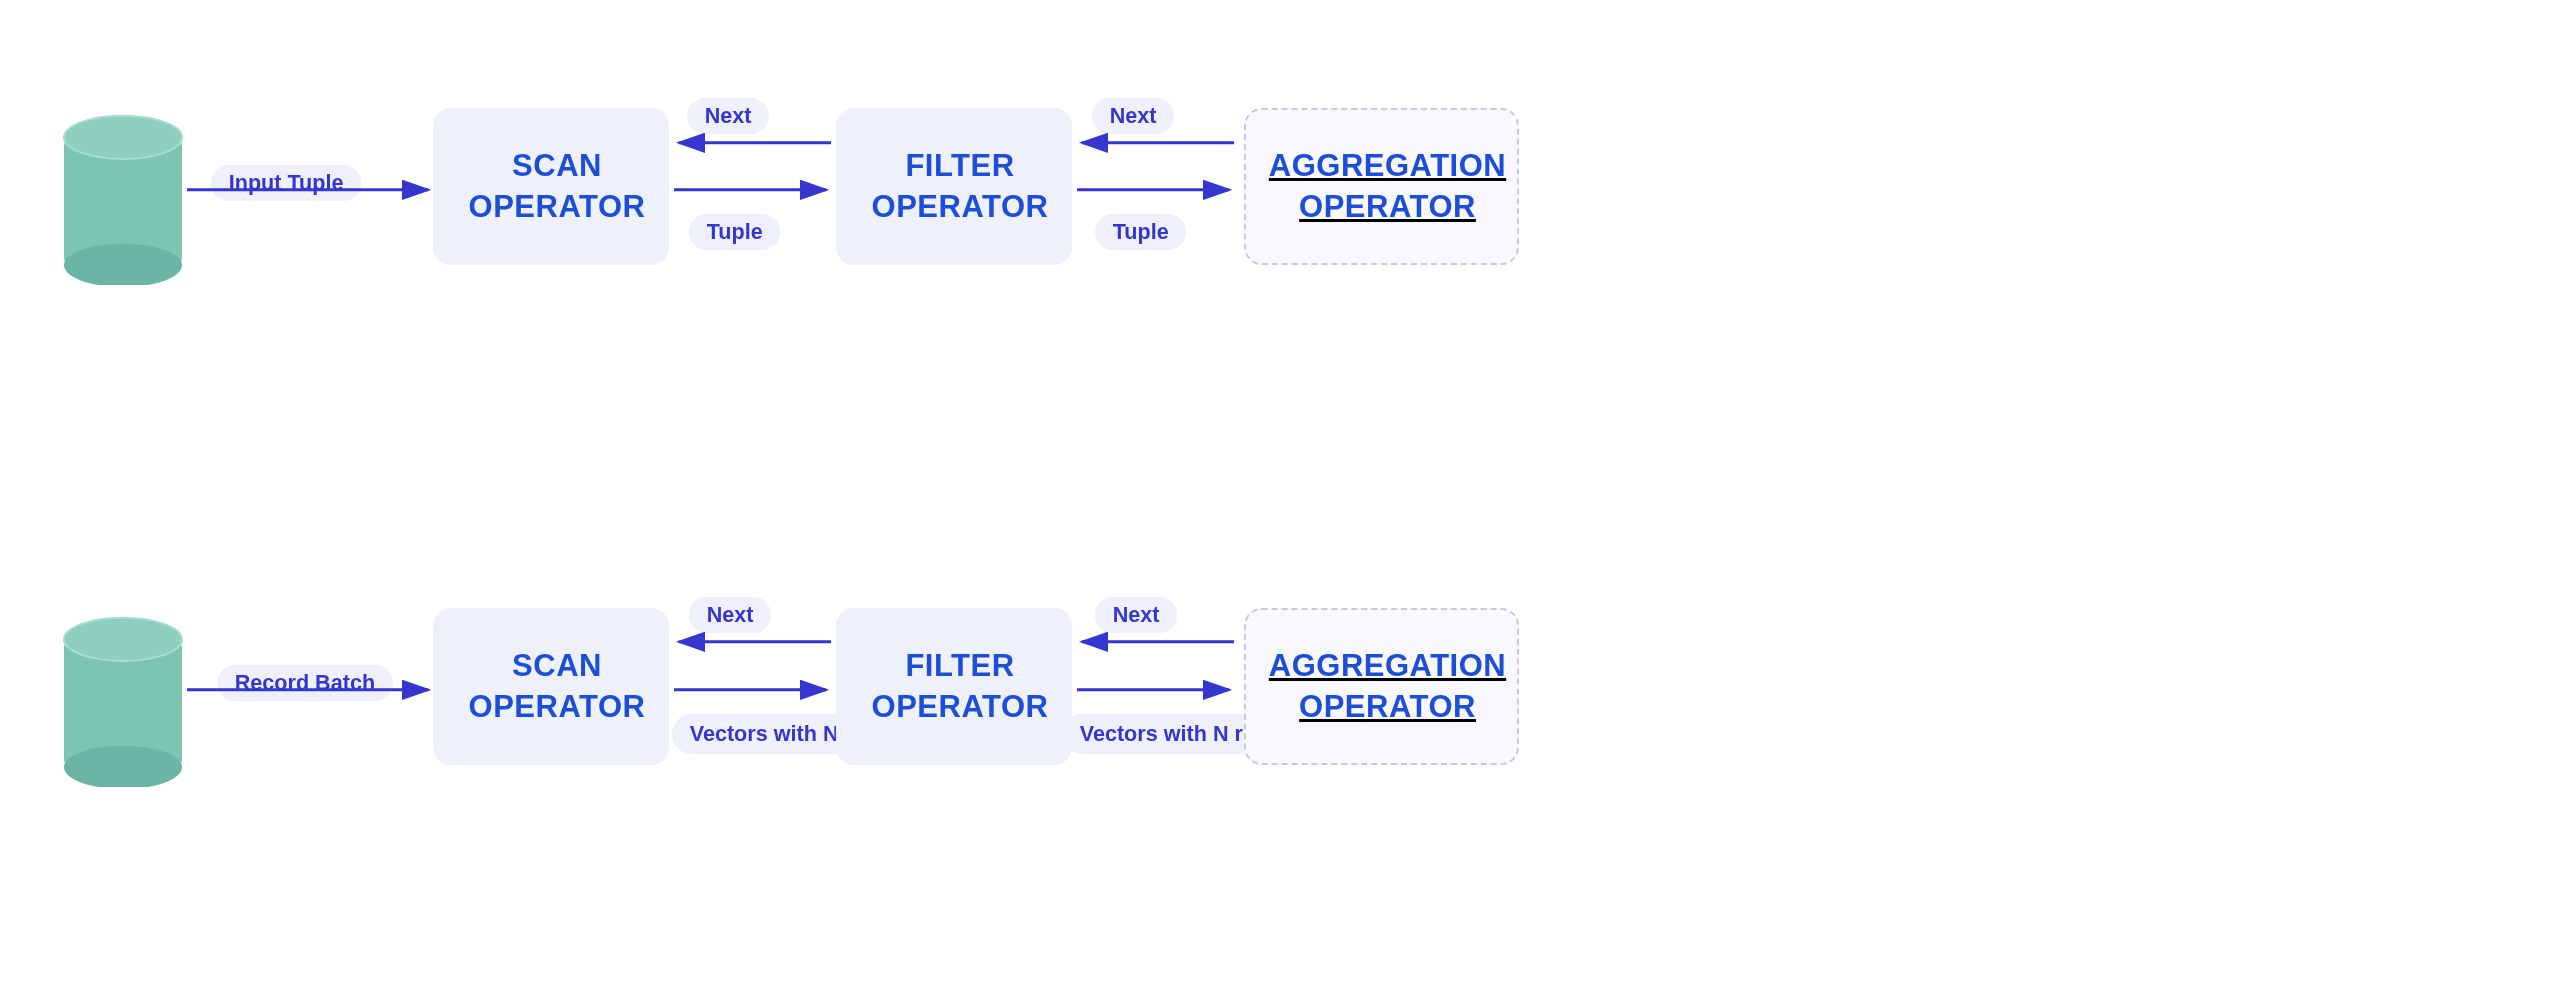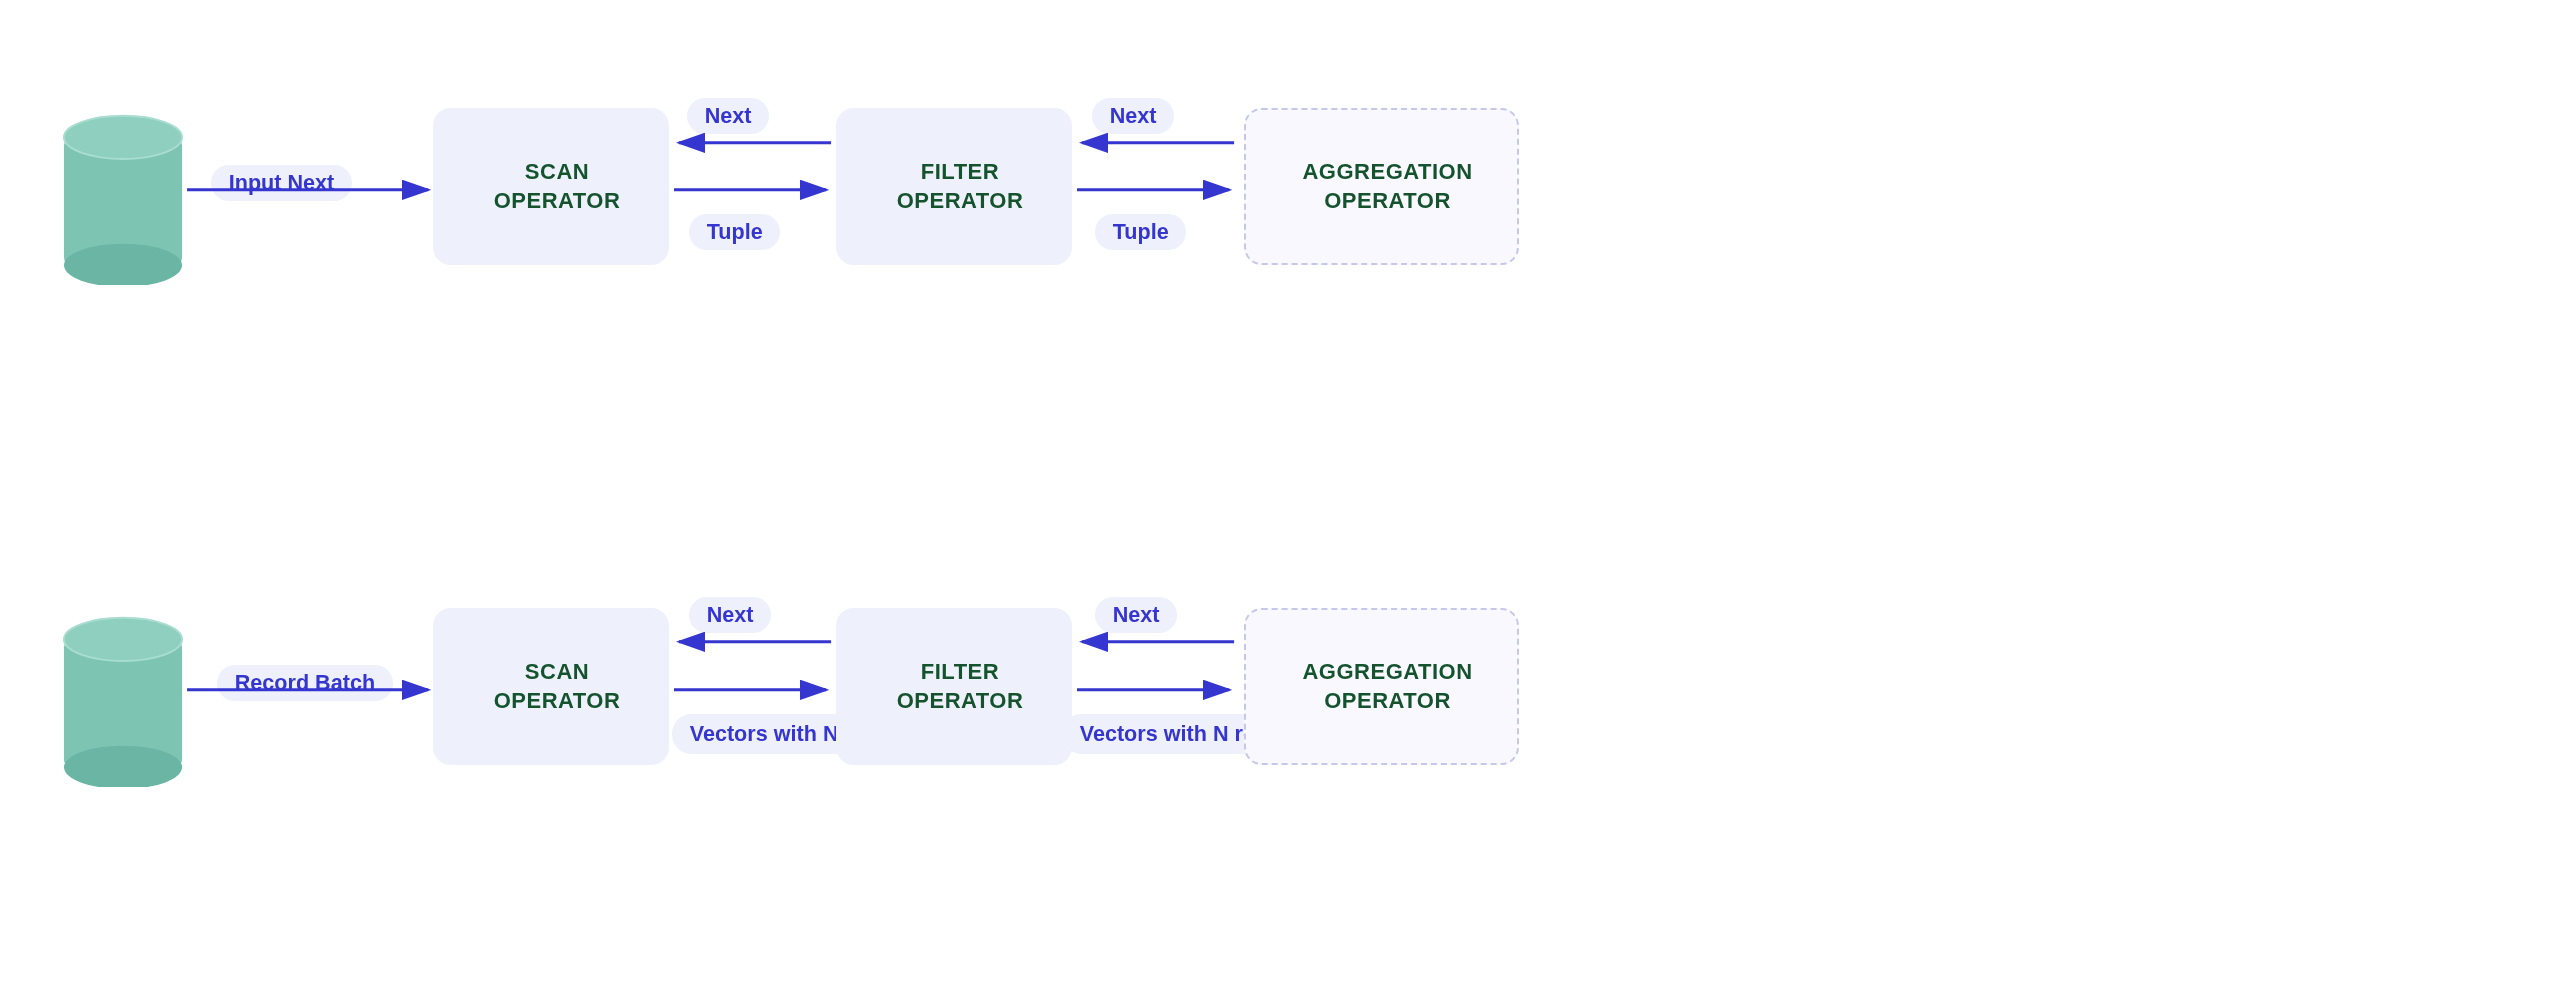--- a/index.html
+++ b/index.html
@@ -24,33 +24,34 @@
       position: absolute;
       background: #eef0fb;
       border-radius: 17.7px;
       display: flex;
       align-items: center;
       justify-content: center;
       text-align: center;
     }
 
     .operator-box .op-label {
-      font-size: 22px;
+      font-size: 31px;
       font-weight: 700;
-      color: #14532d;
+      color: #1d4ed8;
       letter-spacing: 0.5px;
       line-height: 1.3;
       text-transform: uppercase;
       margin-left: 12px;
     }
 
     
     .operator-box.dashed {
       background: #f8f8fe;
       border: 2.5px dashed #c5c8e8;
+      text-decoration: underline;
     }
 
     
     .arrow-label {
       position: absolute;
       background: #eef0fb;
       border-radius: 19.7px;
       padding: 4.9px 17.7px;
       font-size: 21.6px;
       font-weight: 700;
@@ -79,21 +80,21 @@
 
     <rect x="5" y="40" width="120" height="130" rx="8" fill="#7dc4b3"></rect>
 
     <ellipse cx="65" cy="40" rx="60" ry="22" fill="#8ecfbf"></ellipse>
 
     <ellipse cx="65" cy="170" rx="60" ry="22" fill="#6ab5a4"></ellipse>
 
     <ellipse cx="65" cy="40" rx="60" ry="22" fill="none" stroke="#a8ddd0" stroke-width="2"></ellipse>
   </svg>
 
-  <div class="arrow-label" style="left:211px; top:165px;">Input Next</div>
+  <div class="arrow-label" style="left:211px; top:165px;">Input Tuple</div>
 
   <svg class="arrow-svg" style="left:187px; top:180px;" width="256" height="19.7" viewBox="0 0 260 20">
     <defs>
       <marker id="ah1" markerWidth="10" markerHeight="7" refX="9" refY="3.5" orient="auto">
         <polygon points="0 0, 10 3.5, 0 7" fill="#3535d0"></polygon>
       </marker>
     </defs>
     <line x1="0" y1="10" x2="245" y2="10" marker-end="url(#ah1)" stroke="#3535d0" stroke-width="3"></line>
   </svg>
 

